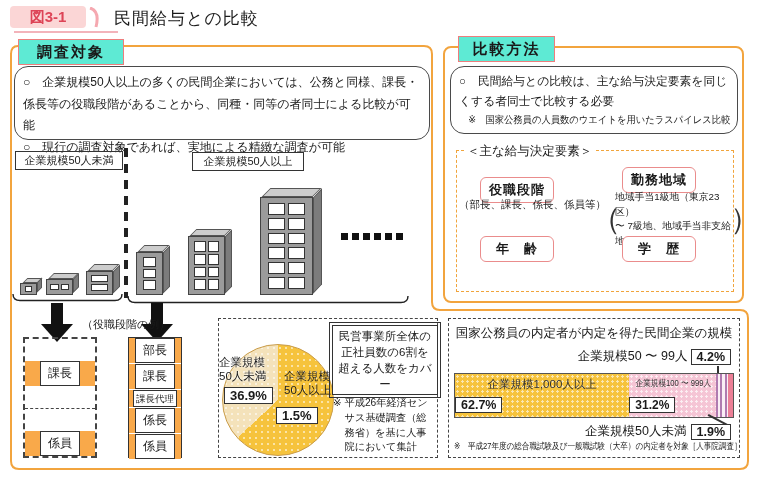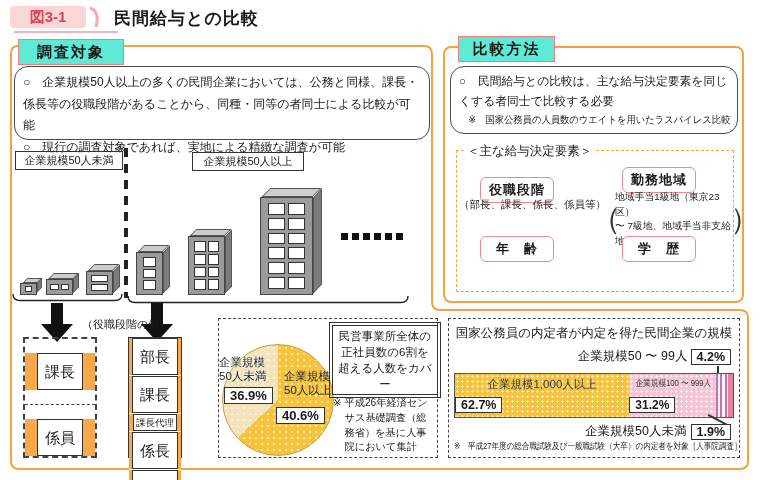--- a/index.html
+++ b/index.html
@@ -3,21 +3,21 @@
 <meta charset="utf-8">
 <style>
   html,body{margin:0;padding:0;background:#fff;}
   #page{position:relative;width:760px;height:480px;background:#fff;overflow:hidden;
         font-family:"Liberation Sans","DejaVu Sans",sans-serif;color:#1a1a1a;border-radius:27px;}
   .abs{position:absolute;}
   
   .fig-badge{left:10px;top:6px;width:76px;height:22px;background:#fbd6d6;border-radius:4px;
              color:#dd4457;font-weight:bold;font-size:15px;display:flex;align-items:center;justify-content:center;}
   .badge-underline{left:14px;top:31px;width:104px;height:2px;background:#f3b3ba;}
-  .fig-title{left:114px;top:7px;font-size:17px;font-weight:bold;letter-spacing:1px;}
+  .fig-title{left:114px;top:7px;font-size:17px;font-weight:normal;letter-spacing:1px;}
   
   .olabel{background:#5eead4;border:1px solid #ee7d7d;font-weight:bold;font-size:15px;
           display:flex;align-items:center;justify-content:center;letter-spacing:2px;}
   
   .bbox{border:1.5px solid #4a4a4a;border-radius:14px;background:#fff;box-sizing:border-box;}
   .cmp-frame{left:443px;top:46px;width:301px;height:257px;border:2px solid #f2a43e;border-radius:8px;box-sizing:border-box;}
   .dash-orange{border:1.5px dashed #f0a43c;box-sizing:border-box;}
   .dash-dark{border:1.5px dashed #444;box-sizing:border-box;}
   .pinkbox{border:1.5px solid #ea8c8c;border-radius:6px;background:#fff;font-size:13px;font-weight:bold;
            display:flex;align-items:center;justify-content:center;letter-spacing:1px;}
@@ -30,21 +30,21 @@
   .wins i{background:#fff;border:1px solid #333;display:block;}
   .arrow-stem{width:12px;background:#111;}
   .arrow-head{width:0;height:0;border-left:16px solid transparent;border-right:16px solid transparent;border-top:18px solid #111;}
   
   .orgL{left:23px;top:337px;width:74px;height:121px;border:2px dashed #444;box-sizing:border-box;display:flex;flex-direction:column;}
   .orgR{left:128px;top:337px;width:54px;height:121px;border:1.5px solid #333;box-sizing:border-box;display:flex;flex-direction:column;background:#fff;}
   .orow{flex:1;display:flex;align-items:center;justify-content:center;}
   .orow.orange{background:#f9a94a;}
   .orgR .orow{border-bottom:1px solid #fff;background:#f9a94a;}
   .orgR .orow:last-child{border-bottom:none;}
-  .rlabel{background:#fff;border:1px solid #333;font-size:15px;padding:10px 7px;line-height:15px;white-space:nowrap;}
+  .rlabel{background:#fff;border:1px solid #333;font-size:12px;padding:4px 7px;line-height:15px;white-space:nowrap;}
   .seglabel{position:absolute;top:3px;left:0;right:0;text-align:center;}
   .segval{position:absolute;top:21px;left:0;right:0;text-align:left;}
 </style>
 </head>
 <body>
 
 <div id="page">
 
   <div class="abs fig-badge">図3-1</div>
   <svg class="abs" style="left:88px;top:7px" width="14" height="22">
@@ -182,21 +182,21 @@
     <div class="orow">
         <span class="rlabel">係員</span>
       </div>
   </div>
 
   <div class="abs dash-dark" style="left:218px;top:318px;width:220px;height:140px"></div>
   <div class="abs" style="left: 222px; top: 344px; width: 110px; height: 110px; border-radius: 50%; border: 1px solid rgb(201, 156, 74); background: radial-gradient(rgba(255, 255, 255, 0.55) 1px, transparent 1.3px) 0px 0px / 6px 6px, conic-gradient(rgb(246, 195, 60) 0deg, rgb(246, 195, 60) 227.16deg, rgb(244, 226, 186) 227.16deg, rgb(244, 226, 186) 360deg);"></div>
   <div class="abs" style="left:219px;top:356px;width:50px;font-size:11.5px;line-height:1.2;word-break:break-all;text-shadow:0 0 3px #fff,0 0 3px #fff">企業規模50人未満</div>
   <div class="abs wbox" style="left:224px;top:387px;font-size:13px">36.9%</div>
   <div class="abs" style="left:284px;top:370px;width:50px;font-size:11.5px;line-height:1.2;word-break:break-all;color:#222">企業規模50人以上</div>
-  <div class="abs wbox" style="left:276px;top:407px;font-size:13px">40.6%</div>
+  <div class="abs wbox" style="left:276px;top:407px;font-size:13px">1.5%</div>
 
   <div class="abs" style="left:332px;top:325px;width:104px;border:1px solid #333;outline:1.5px solid #333;outline-offset:2px;background:#fff;text-align:center;font-size:11.5px;line-height:1.4;padding:2px 0">
     <div>民営事業所全体の</div>
     <div>正社員数の6割を</div>
     <div>超える人数をカバー</div>
   </div>
   <div class="abs" style="left:333px;top:396px;width:103px;display:flex;gap:3px;font-size:10.2px;line-height:1.45">
     <span>※</span>
     <span>平成26年経済センサス基礎調査（総務省）を基に人事院において集計</span>
   </div>

